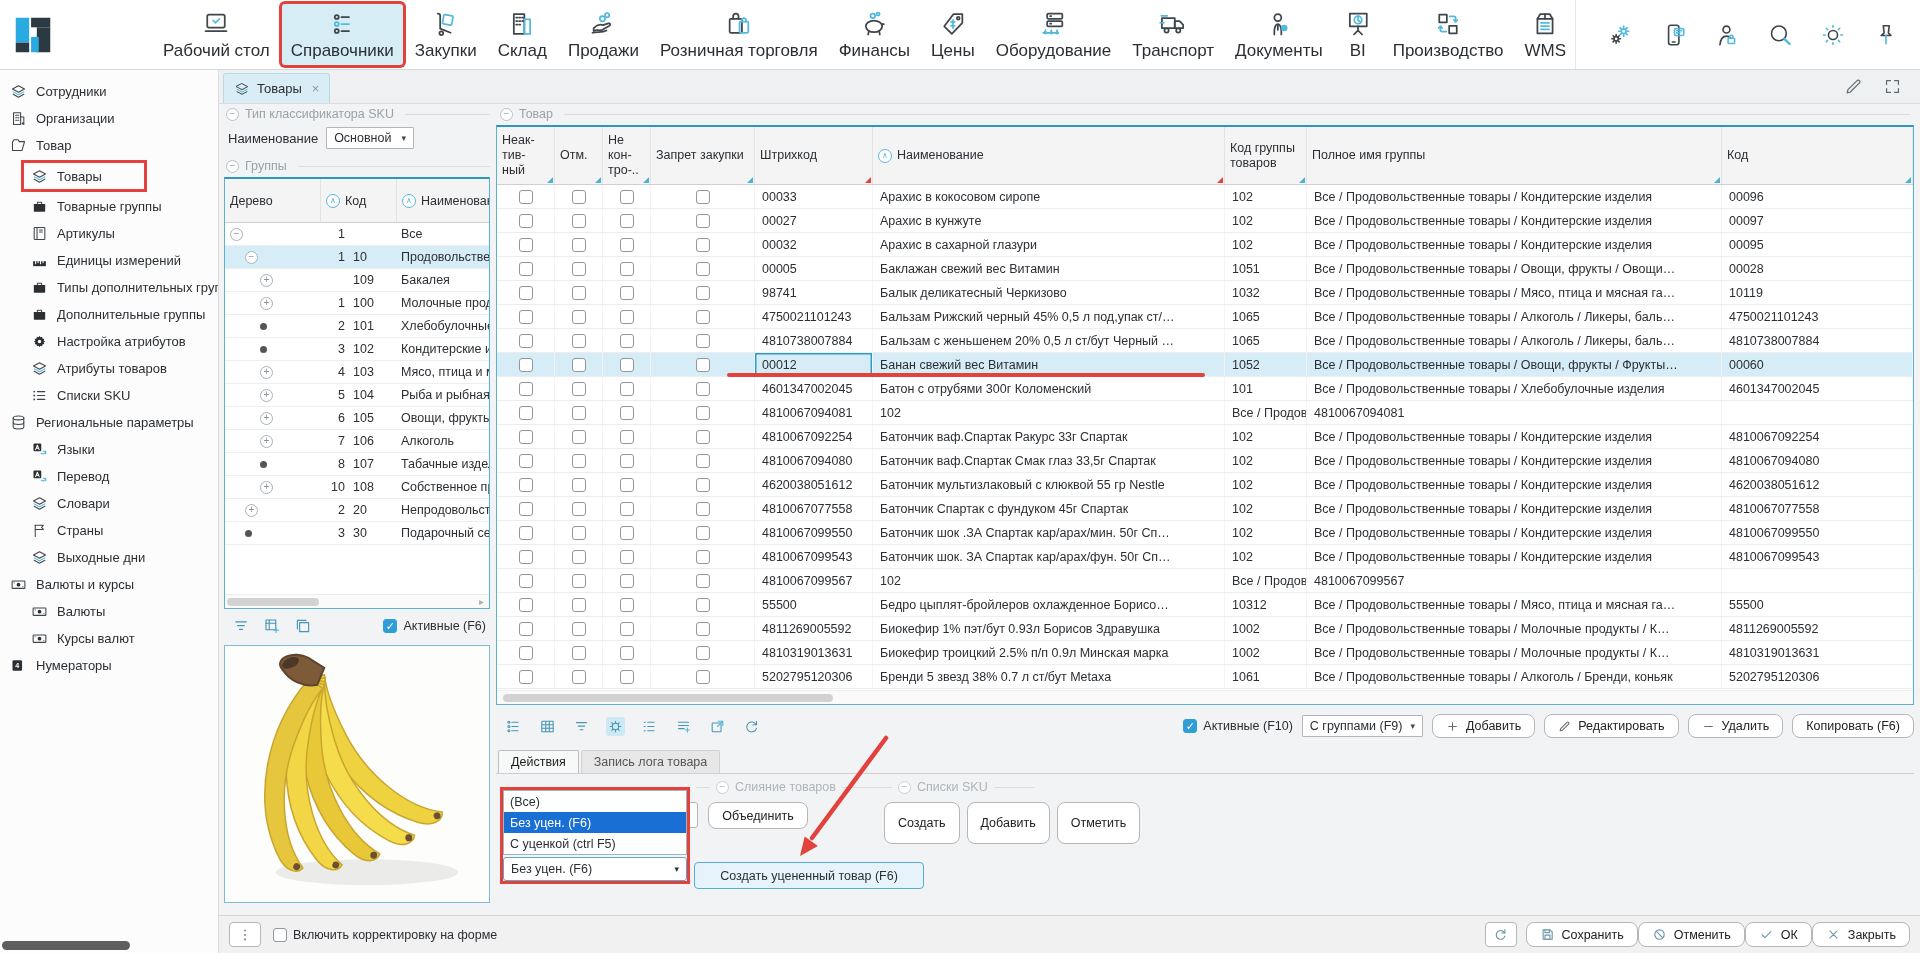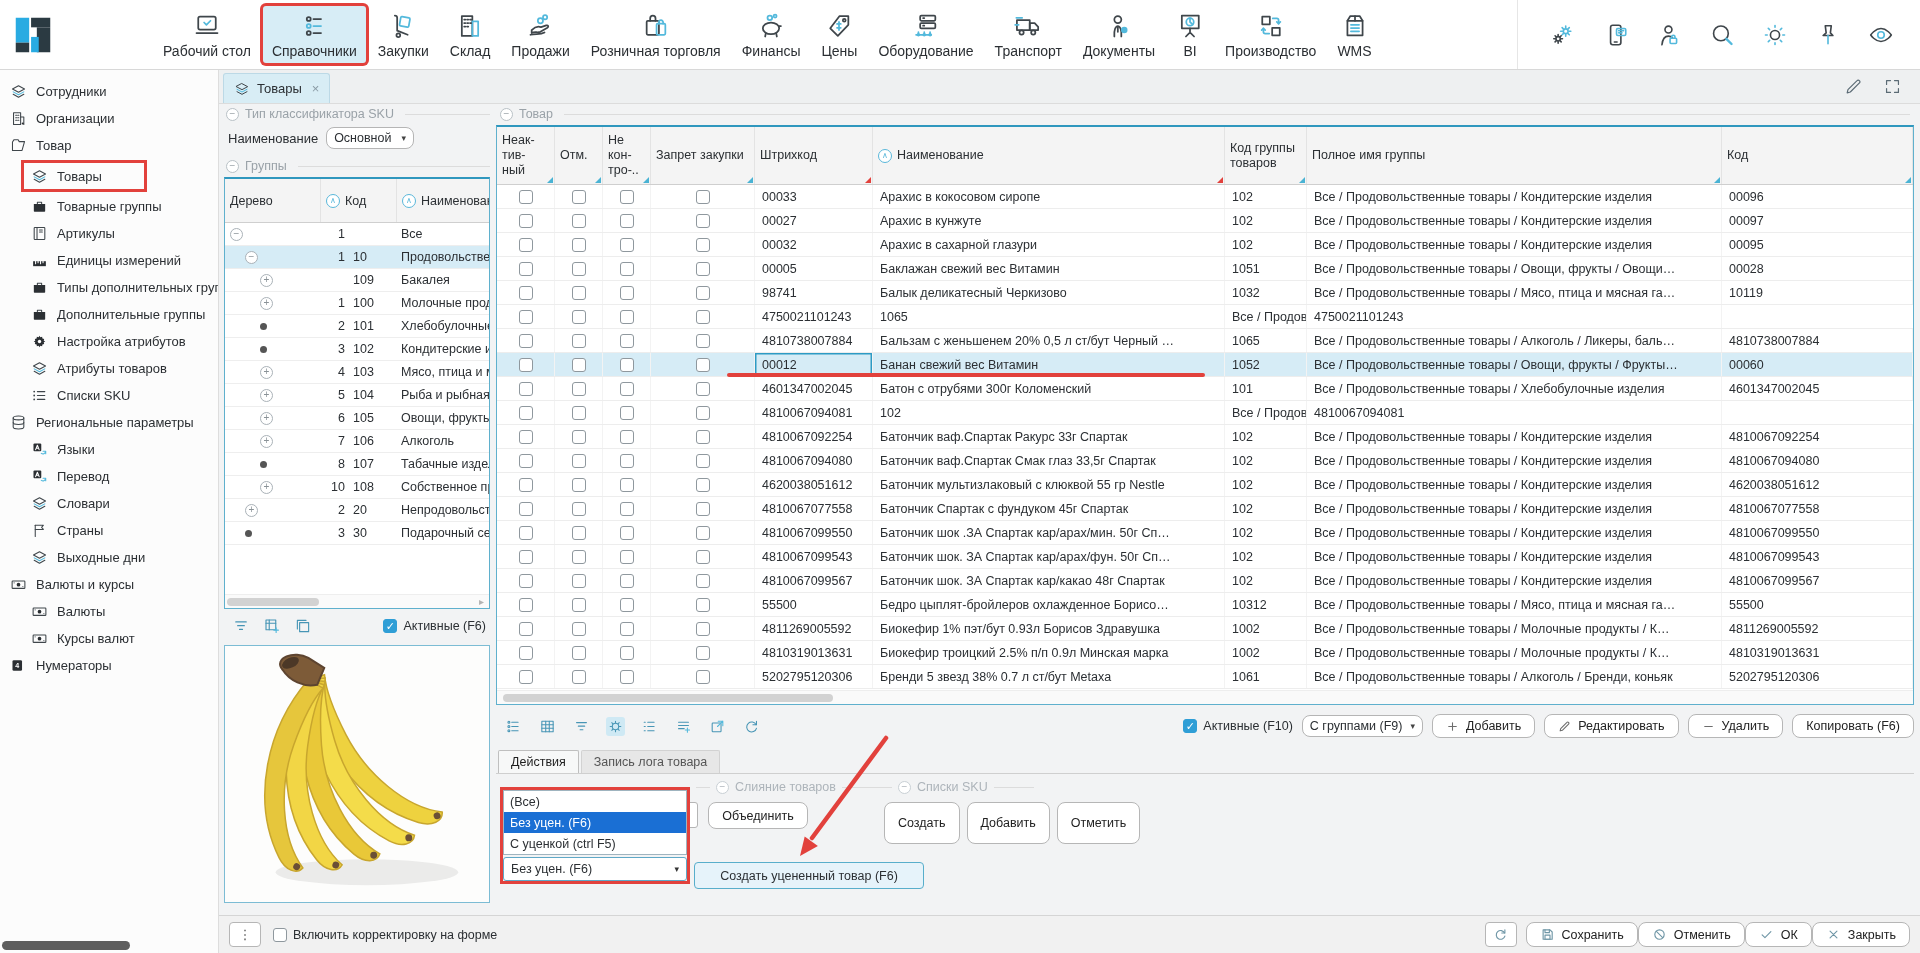--- a/index.html
+++ b/index.html
@@ -15,21 +15,21 @@
   .icon svg .acc{stroke:var(--acc)}
   .icon svg .accf{fill:var(--acc);stroke:none}
   .icon svg .fill{fill:#2b2f33;stroke:none}
 
   
   .topbar{position:absolute;left:0;top:0;width:1920px;height:70px;background:#fff;border-bottom:1px solid #d8d8d8;display:flex;align-items:center;z-index:20}
   .logo{width:46px;height:46px;margin-left:10px;flex:0 0 46px}
   .modules{display:flex;align-items:flex-end;margin-left:98px;gap:3px}
   .module{display:flex;flex-direction:column;align-items:center;gap:3px;padding:6px 9px 4px;border-radius:3px;cursor:default}
   .module .icon{width:28px;height:28px}
-  .mlabel{font-size:14px;white-space:nowrap}
+  .mlabel{font-size:17px;white-space:nowrap}
   .module.active{background:#d7edf6;box-shadow:0 0 0 3px var(--red)}
   .topright{margin-left:auto;height:100%;display:flex;align-items:center;gap:27px;padding:0 26px 0 32px;border-left:1px solid #e6e6e6}
   .topright .icon{width:26px;height:26px}
 
   
   .sidebar{position:absolute;left:0;top:70px;width:219px;bottom:0;background:#fcfcfc;border-right:1px solid #ddd;padding-top:8px;overflow:hidden}
   .side-item{display:flex;align-items:center;gap:9px;height:27px;padding-left:10px;font-size:13px;white-space:nowrap;overflow:hidden}
   .side-item.lvl1{padding-left:31px}
   .side-item .icon{width:17px;height:17px;flex:0 0 17px}
   .side-item.annotated{border:3px solid var(--red);margin-left:21px;padding-left:7px;width:126px;height:32px;margin-top:1px;margin-bottom:1px}
@@ -46,21 +46,21 @@
 
   
   .workspace{position:absolute;left:219px;top:104px;right:0;bottom:38px;background:#f2f3f4}
   .gb-head{display:flex;align-items:center;gap:6px;color:#9aa2a8;font-size:12.5px;padding:3px 4px 2px 4px;white-space:nowrap}
   .gb-head::after{content:"";flex:1;height:1px;background:#dcdcdc;margin-left:5px}
   .gb-collapse{width:13px;height:13px;flex:0 0 13px;border:1px solid #b9c1c6;border-radius:50%;display:inline-flex;align-items:center;justify-content:center;font-size:10px;line-height:1;color:#9aa2a8;background:#fff}
 
   
   .left-panel{position:absolute;left:3px;top:0;width:272px;height:100%}
   .cls-row{display:flex;align-items:center;gap:8px;margin:4px 0 0 6px;font-size:13px}
-  .combo{display:inline-flex;align-items:center;justify-content:space-between;gap:8px;background:#fff;border:1px solid #b5b5b5;border-radius:8px;padding:3px 7px;font-size:12.5px}
+  .combo{display:inline-flex;align-items:center;justify-content:space-between;gap:8px;background:#fff;border:1px solid #b5b5b5;border-radius:1px;padding:3px 7px;font-size:12.5px}
   .combo .car{font-size:9px;color:#444}
   .gtable{margin:2px 4px 0 2px;background:#fff;border:1px solid var(--tblborder);border-top:2px solid #2f97be;height:432px;position:relative;overflow:hidden}
   .ghead{display:grid;grid-template-columns:96px 76px 1fr;height:44px;background:#f4f4f4;border-bottom:1px solid #cfcfcf;font-size:12.5px}
   .ghead>div{display:flex;align-items:center;gap:5px;padding:16px 5px;border-right:1px solid #e3e3e3;overflow:hidden}
   .gbody{position:absolute;left:0;right:0;top:44px;bottom:14px;overflow:hidden}
   .grow{display:grid;grid-template-columns:96px 28px 48px 1fr;height:23px;border-bottom:1px solid #eee;align-items:center;font-size:12.5px}
   .grow.sel{background:var(--selrow)}
   .gtree{display:flex;align-items:center;height:100%;overflow:hidden}
   .gseq{text-align:right;padding-right:4px}
   .gcode{padding-left:4px}
@@ -939,20 +939,21 @@
             <div class="pcell c">
               <span class="cb"></span>
             </div>
             <div class="pcell c">
               <span class="cb"></span>
             </div>
             <div class="pcell c">
               <span class="cb"></span>
             </div>
             <div class="pcell barcode">4750021101243</div>
+            <div class="pcell">Бальзам Рижский черный 45% 0,5 л под,упак ст/…</div>
             <div class="pcell">1065</div>
             <div class="pcell">Все / Продовольственные товары / Алкоголь / Ликеры, баль…</div>
             <div class="pcell">4750021101243</div>
           </div>
           <div class="pgrid prow">
             <div class="pcell c">
               <span class="cb"></span>
             </div>
             <div class="pcell c">
               <span class="cb"></span>
@@ -1146,21 +1147,20 @@
             <div class="pcell c">
               <span class="cb"></span>
             </div>
             <div class="pcell c">
               <span class="cb"></span>
             </div>
             <div class="pcell c">
               <span class="cb"></span>
             </div>
             <div class="pcell barcode">4810067099567</div>
-            <div class="pcell">Батончик шок. ЗА Спартак кар/какао 48г Спартак</div>
             <div class="pcell">102</div>
             <div class="pcell">Все / Продовольственные товары / Кондитерские изделия</div>
             <div class="pcell">4810067099567</div>
           </div>
           <div class="pgrid prow">
             <div class="pcell c">
               <span class="cb"></span>
             </div>
             <div class="pcell c">
               <span class="cb"></span>

